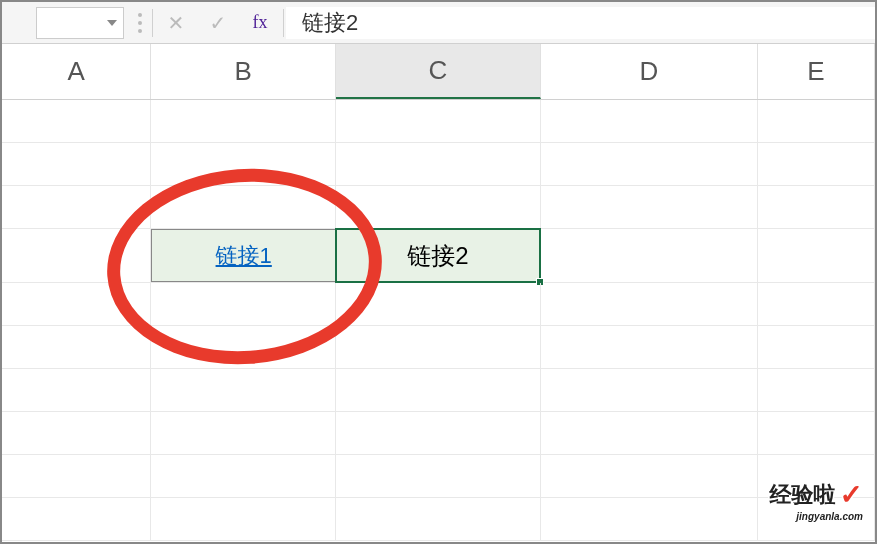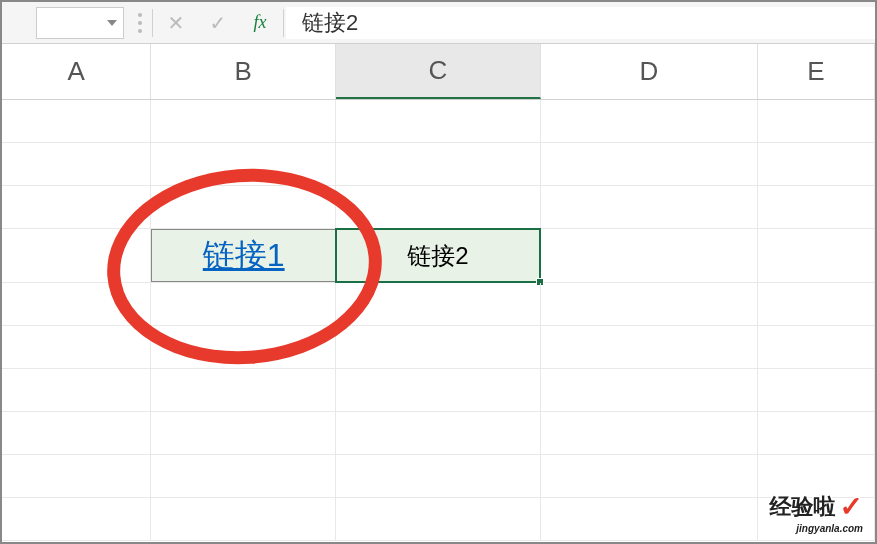--- a/index.html
+++ b/index.html
@@ -58,23 +58,22 @@
     .fb-btn {
       width: 42px;
       height: 32px;
       display: flex;
       align-items: center;
       justify-content: center;
       color: #bbb;
       font-size: 20px;
     }
     .fb-fx {
-      font-style: italic;
       font-family: "Times New Roman", serif;
-      color: #15803d;
+      color: #4c1d95;
       font-size: 18px;
     }
     .fb-input {
       flex: 1;
       height: 32px;
       font-size: 22px;
       color: #333;
       padding-left: 16px;
       display: flex;
       align-items: center;
@@ -127,21 +126,21 @@
       font-size: 24px;
       position: relative;
     }
     .cell.b4 {
       background: #e8f2e6;
       border: 1px solid #888;
     }
     .cell.b4 a {
       color: #0563c1;
       text-decoration: underline;
-      font-size: 32px;
+      font-size: 22px;
     }
     .cell.c4 {
       background: #e8f2e6;
     }
     .cell-selected-outline {
       position: absolute;
       top: -1px; left: -1px; right: -1px; bottom: -1px;
       border: 2px solid #1a7044;
       pointer-events: none;
     }
@@ -162,21 +161,21 @@
       height: 195px;
       border: 13px solid #e83a2c;
       border-radius: 50%;
       pointer-events: none;
       z-index: 10;
       transform: rotate(-4deg);
     }
     .watermark {
       position: absolute;
       right: 12px;
-      bottom: 8px;
+      bottom: 20px;
       text-align: right;
       z-index: 20;
     }
     .wm-main {
       font-size: 22px;
       font-weight: bold;
       color: #222;
       -webkit-text-stroke: 3px #fff;
       paint-order: stroke fill;
       text-shadow: 0 0 3px #fff, 0 0 3px #fff;

